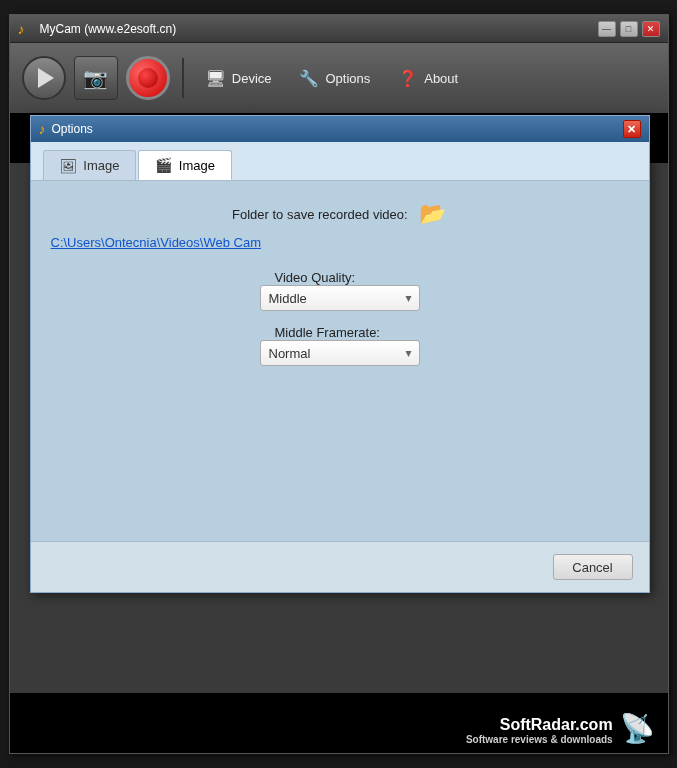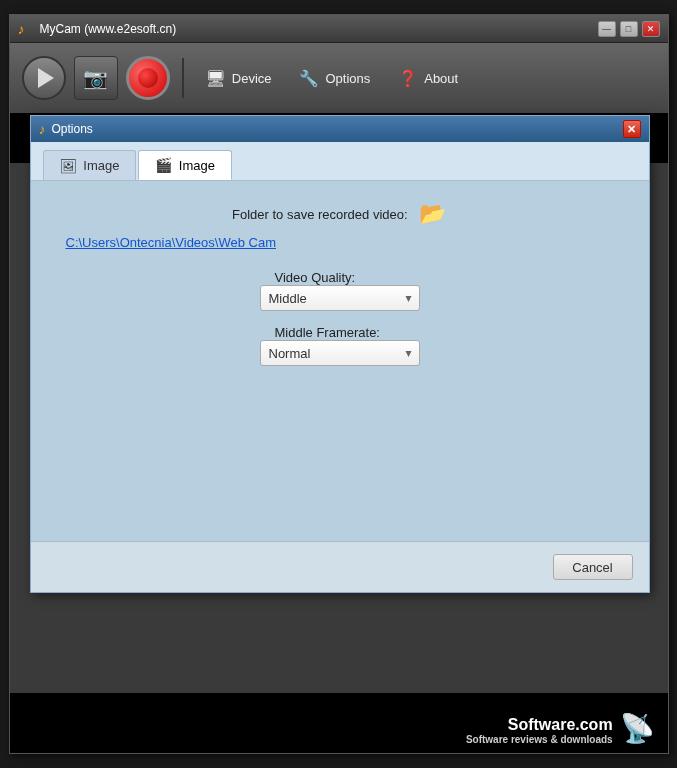--- a/index.html
+++ b/index.html
@@ -252,21 +252,20 @@
     .folder-icon {
       font-size: 22px;
     }
 
     .folder-path {
       color: #1155cc;
       font-size: 13px;
       text-decoration: underline;
       margin-bottom: 20px;
       cursor: pointer;
-      margin-left: 15px;
     }
 
     .form-row {
       display: flex;
       align-items: center;
       margin-bottom: 14px;
       flex-direction: column;
     }
     .form-label {
       width: 130px;
@@ -458,20 +457,20 @@
 
     <div class="dialog-footer">
       <button class="footer-btn">Cancel</button>
     </div>
 
   </div>
 
   <div class="bottom-area">
     <div style="display:flex; align-items:flex-end; gap:8px;">
       <div class="watermark">
-        <div class="brand">Software.com</div>
+        <div class="brand">SoftRadar.com</div>
         <div class="sub">Software reviews &amp; downloads</div>
       </div>
       <span class="satellite-icon">📡</span>
     </div>
   </div>
 
 </div>
 
 </body></html>

